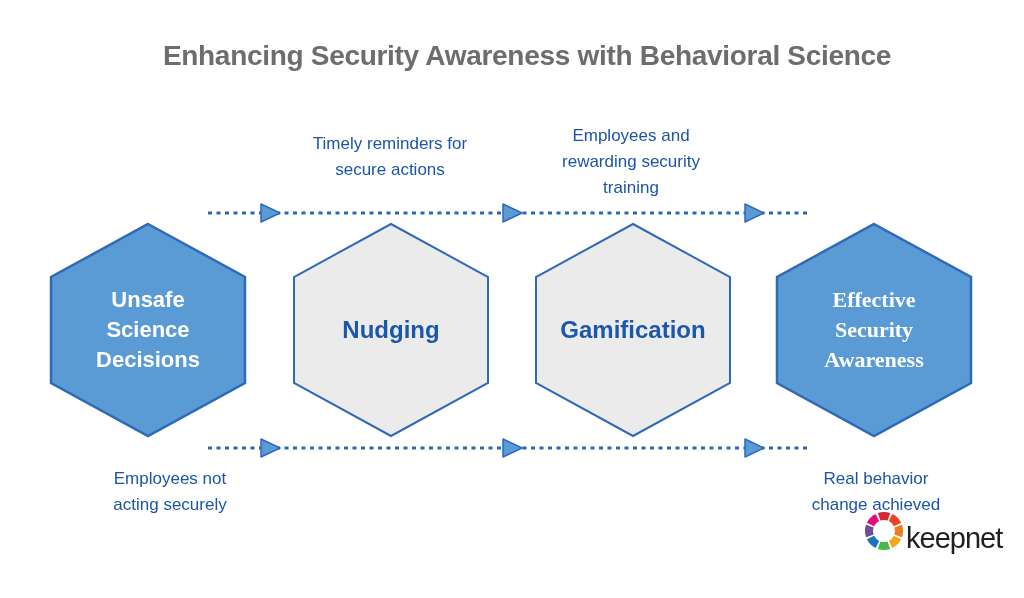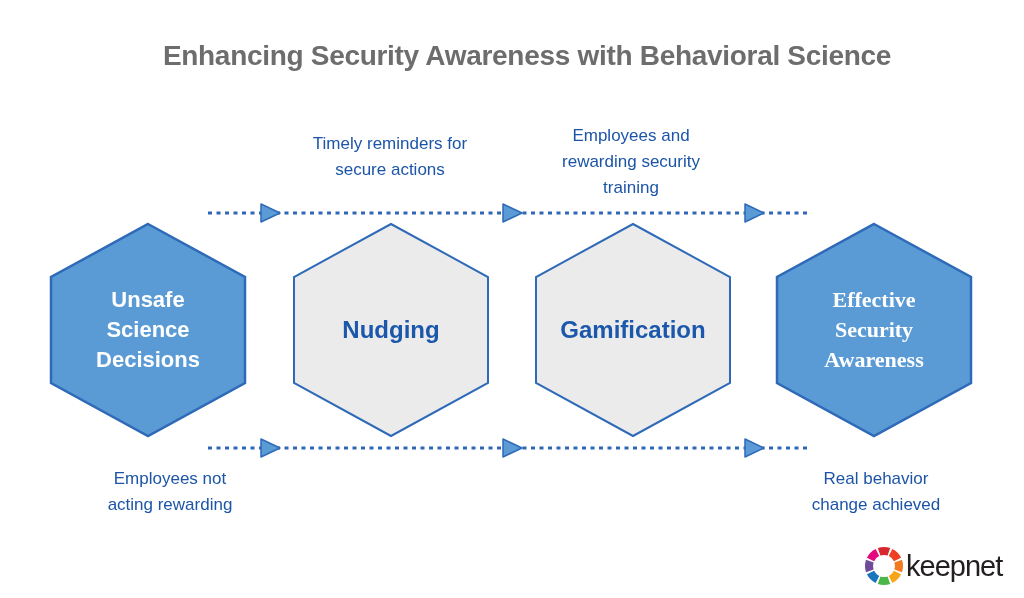--- a/index.html
+++ b/index.html
@@ -57,22 +57,22 @@
   .hex.h1{ left:49px; }
   .hex.h2{ left:292px; }
   .hex.h3{ left:534px; }
   .hex.h4{ left:775px;font-family:Liberation Serif, serif; }
   .hex.blue .hex-label{ color:#ffffff; font-size:22px; line-height:30px; }
   .hex.gray .hex-label{ color:#1b57ab; font-size:24px; line-height:30px; }
   .hex.blue polygon{ fill:#5b9bd5; stroke:#2e6ab8; }
   .hex.gray polygon{ fill:#ebebeb; stroke:#2e6ab8; }
   .logo{
     position:absolute;
-    left:860px; top:542px;
-    display:flex; align-items:center;
+    left:860px; top:507px;
+    display:flex; align-items:flex-end;
     height:48px;
   }
   .logo .logo-icon{ width:48px; height:48px; }
   .logo .wordmark{
     font-size:29px;
     color:#231f20;
     letter-spacing:-1px;
     margin-left:-2px;
     font-weight:normal;
   }
@@ -130,21 +130,21 @@
   <div class="hex h4 blue">
     <svg width="198" height="216" viewBox="0 0 198 216">
       <polygon points="99,2 196,55 196,161 99,214 2,161 2,55" stroke-width="2.5"></polygon>
     </svg>
     <div class="hex-label">Effective
 Security
 Awareness</div>
   </div>
 
   <div class="flow-label b1">Employees not
-acting rewarding</div>
+acting securely</div>
   <div class="flow-label b2">Real behavior
 change achieved</div>
 
   <div class="logo">
     <svg class="logo-icon" width="48" height="48" viewBox="0 0 48 48">
       <g fill="none" stroke-width="8">
         <path d="M 19.11 9.82 A 15 15 0 0 1 28.89 9.82" stroke="#d7282f"></path>
         <path d="M 19.11 9.82 A 15 15 0 0 1 28.89 9.82" stroke="#ee4023" transform="rotate(45 24 24)"></path>
         <path d="M 19.11 9.82 A 15 15 0 0 1 28.89 9.82" stroke="#f47a20" transform="rotate(90 24 24)"></path>
         <path d="M 19.11 9.82 A 15 15 0 0 1 28.89 9.82" stroke="#f9a51a" transform="rotate(135 24 24)"></path>

